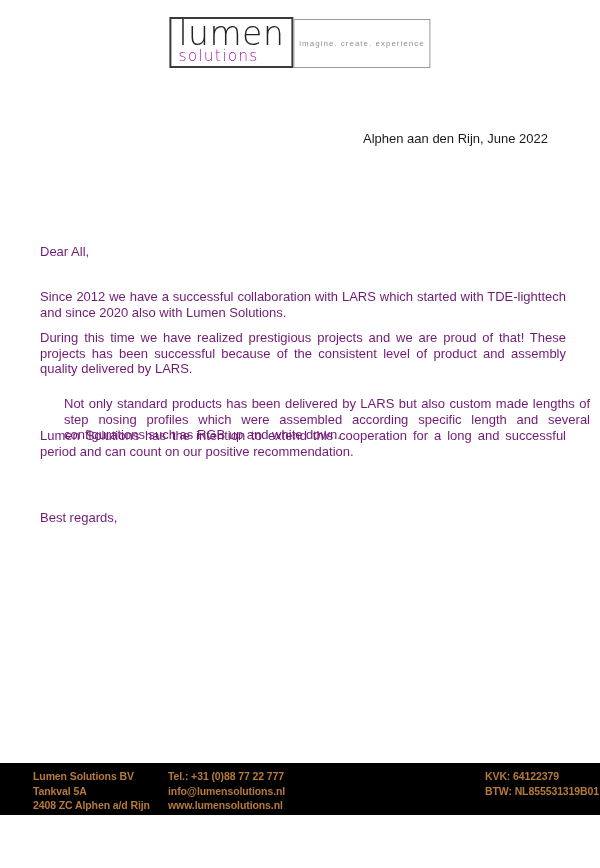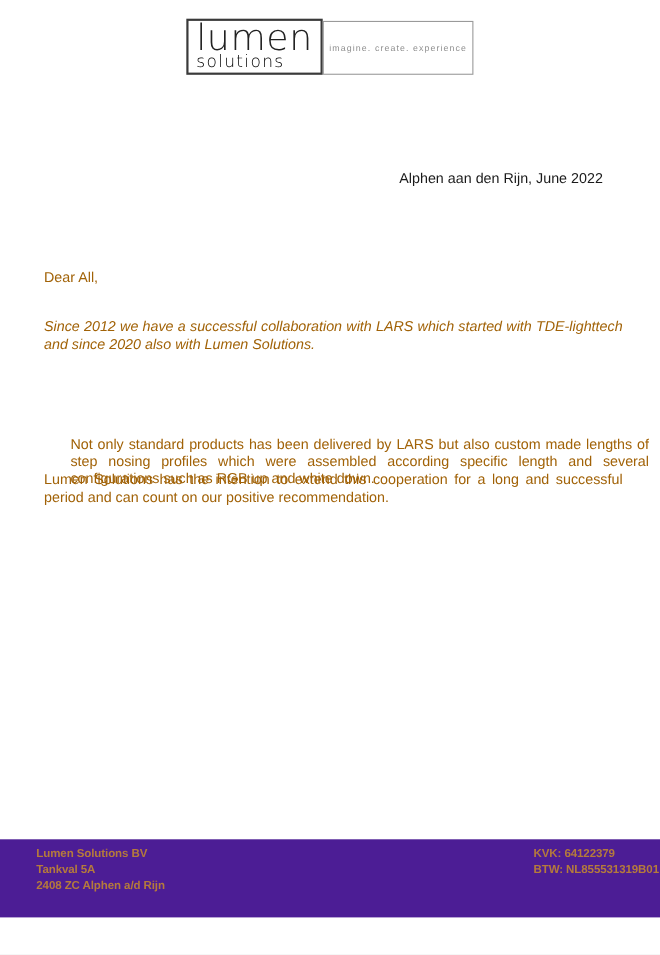--- a/index.html
+++ b/index.html
@@ -39,67 +39,67 @@
     letter-spacing: 0.5px;
     color: #222;
     display: block;
   }
   .logo-subname {
     font-family: "DejaVu Sans", sans-serif;
     font-weight: 300;
     font-size: 15.5px;
     line-height: 14px;
     letter-spacing: 1.2px;
-    color: #000000;
+    color: #a21caf;
     display: block;
   }
   .logo-tagline {
     margin-top: 2px;
     border: 1px solid #9a9a9a;
     color: #8f8f8f;
     font-size: 8px;
     line-height: 9px;
     letter-spacing: 1px;
     padding: 19px 5px;
     white-space: nowrap;
   }
 
   
   .date-line {
     position: absolute;
     left: 363px;
-    top: 154px;
+    top: 131px;
     font-size: 13px;
     line-height: 15.5px;
   }
   .body-text {
     position: absolute;
     left: 40px;
     width: 526px;
     font-size: 13px;
     line-height: 15.5px;
-    color: #a16207;
+    color: #701a75;
   }
   .justified { text-align: justify; }
   .salutation   { top: 244px; }
-  .paragraph-1  { top: 289px; font-style: italic; }
+  .paragraph-1  { top: 289px; }
   .paragraph-2  { top: 330px; }
   .paragraph-3  { top: 396px; margin-left: 24px; }
   .paragraph-4  { top: 428px; }
   .closing      { top: 510px; }
   .signature    { top: 536px; }
 
   
   .footer-bar {
     position: absolute;
     left: 0;
     top: 763px;
     width: 600px;
-    height: 71px;
-    background: #4c1d95;
+    height: 52px;
+    background: #000000;
   }
   .footer-col {
     position: absolute;
     top: 6px;
     color: #b57a3c;
     font-size: 10.5px;
     font-weight: 600;
     letter-spacing: -0.1px;
   }
   .footer-col div { line-height: 14.5px; white-space: nowrap; }
@@ -119,29 +119,36 @@
       <span class="logo-subname">solutions</span>
     </div>
     <div class="logo-tagline">imagine. create. experience</div>
   </div>
 
   <div class="date-line">Alphen aan den Rijn, June 2022</div>
 
   <div class="body-text salutation">Dear All,</div>
 
   <div class="body-text paragraph-1 justified">Since 2012 we have a successful collaboration with LARS which started with TDE-lighttech and since 2020 also with Lumen Solutions.</div>
+  <div class="body-text paragraph-2 justified">During this time we have realized prestigious projects and we are proud of that! These projects has been successful because of the consistent level of product and assembly quality delivered by LARS.</div>
   <div class="body-text paragraph-3 justified">Not only standard products has been delivered by LARS but also custom made lengths of step nosing profiles which were assembled according specific length and several configurations such as RGB up and white down.</div>
   <div class="body-text paragraph-4 justified">Lumen Solutions has the intention to extend this cooperation for a long and successful period and can count on our positive recommendation.</div>
 
+  <div class="body-text closing">Best regards,</div>
 
   <div class="footer-bar">
     <div class="footer-col footer-col-1">
       <div>Lumen Solutions BV</div>
       <div>Tankval 5A</div>
       <div>2408 ZC Alphen a/d Rijn</div>
+    </div>
+    <div class="footer-col footer-col-2">
+      <div>Tel.: +31 (0)88 77 22 777</div>
+      <div>info@lumensolutions.nl</div>
+      <div>www.lumensolutions.nl</div>
     </div>
     <div class="footer-col footer-col-4">
       <div>KVK: 64122379</div>
       <div>BTW: NL855531319B01</div>
     </div>
   </div>
 
 </div>
 
 </body></html>

